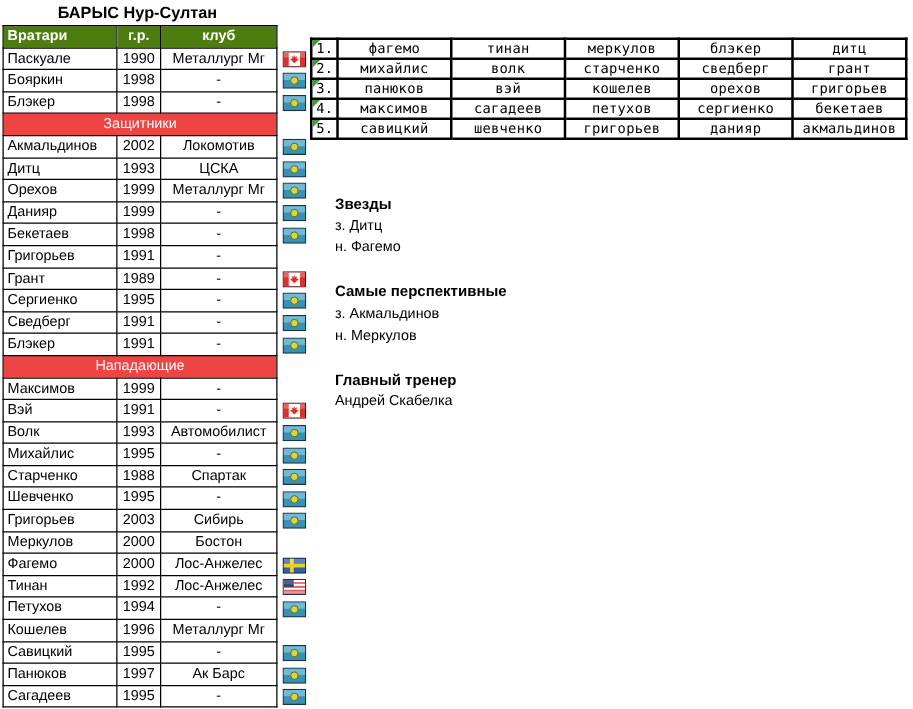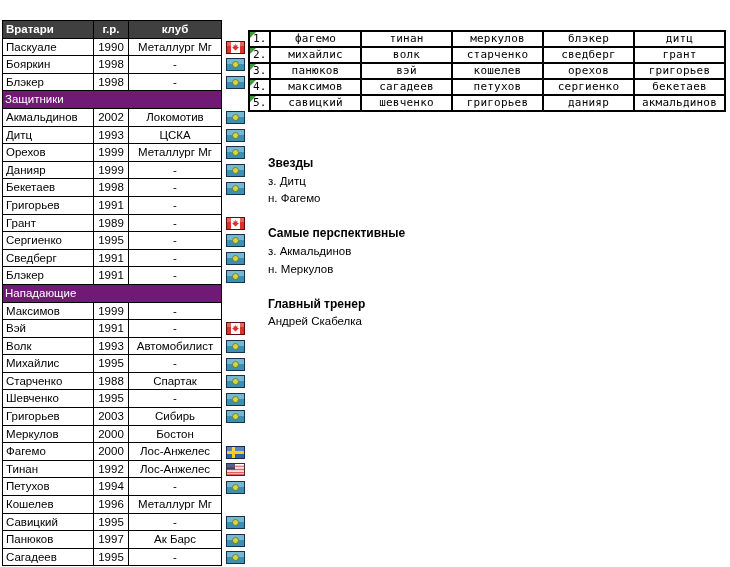--- a/index.html
+++ b/index.html
@@ -23,23 +23,23 @@
   }
   .roster th,.roster td{
     border:1px solid #000;height:16.6px;line-height:16.6px;
     padding:0 2px;overflow:hidden;white-space:nowrap;font-weight:normal;
   }
   .roster .c-name{width:85px;text-align:left;padding-left:3px;}
   .roster .c-year{width:30px;text-align:center;}
   .roster .c-club{width:88px;text-align:center;}
   .roster .c-flag{width:24px;border:none;background:#fff;padding:0 0 0 4px;text-align:left;}
   .roster .c-flag svg{display:block;margin-top:1px;}
-  .hdr th{background:#404040;color:#fff;font-weight:bold;}
+  .hdr th{background:#4d7c0f;color:#fff;font-weight:bold;}
   .hdr .c-name{text-align:left;}
-  .sec{background:#701a75;color:#fff;font-weight:bold;text-align:left;padding-left:3px;}
+  .sec{background:#ef4444;color:#fff;font-weight:bold;text-align:center;padding-left:3px;}
   .b{font-weight:bold;margin-top:35px;}
 
   
   .lines{
     position:absolute;left:248px;top:30px;border-collapse:collapse;
     font-family:"DejaVu Sans Mono", monospace;font-size:11px;
     table-layout:fixed;letter-spacing:0.2px;
   }
   .lines td{
     border:2px solid #000;height:14px;line-height:14px;text-align:center;
@@ -55,20 +55,21 @@
   
   .info{position:absolute;left:268px;top:155px;font-size:11.5px;}
   .info .ln{height:17.6px;line-height:17.6px;white-space:nowrap;}
   .info .hd{font-weight:bold;font-size:12px;}
 </style>
 </head>
 <body>
 
 <div class="canvas">
 
+  <div class="title">БАРЫС Нур-Султан</div>
 
   <table class="roster">
     <thead>
       <tr class="hdr">
         <th class="c-name">Вратари</th>
         <th class="c-year">г.р.</th>
         <th class="c-club">клуб</th>
         <th class="c-flag"></th>
       </tr>
     </thead>

